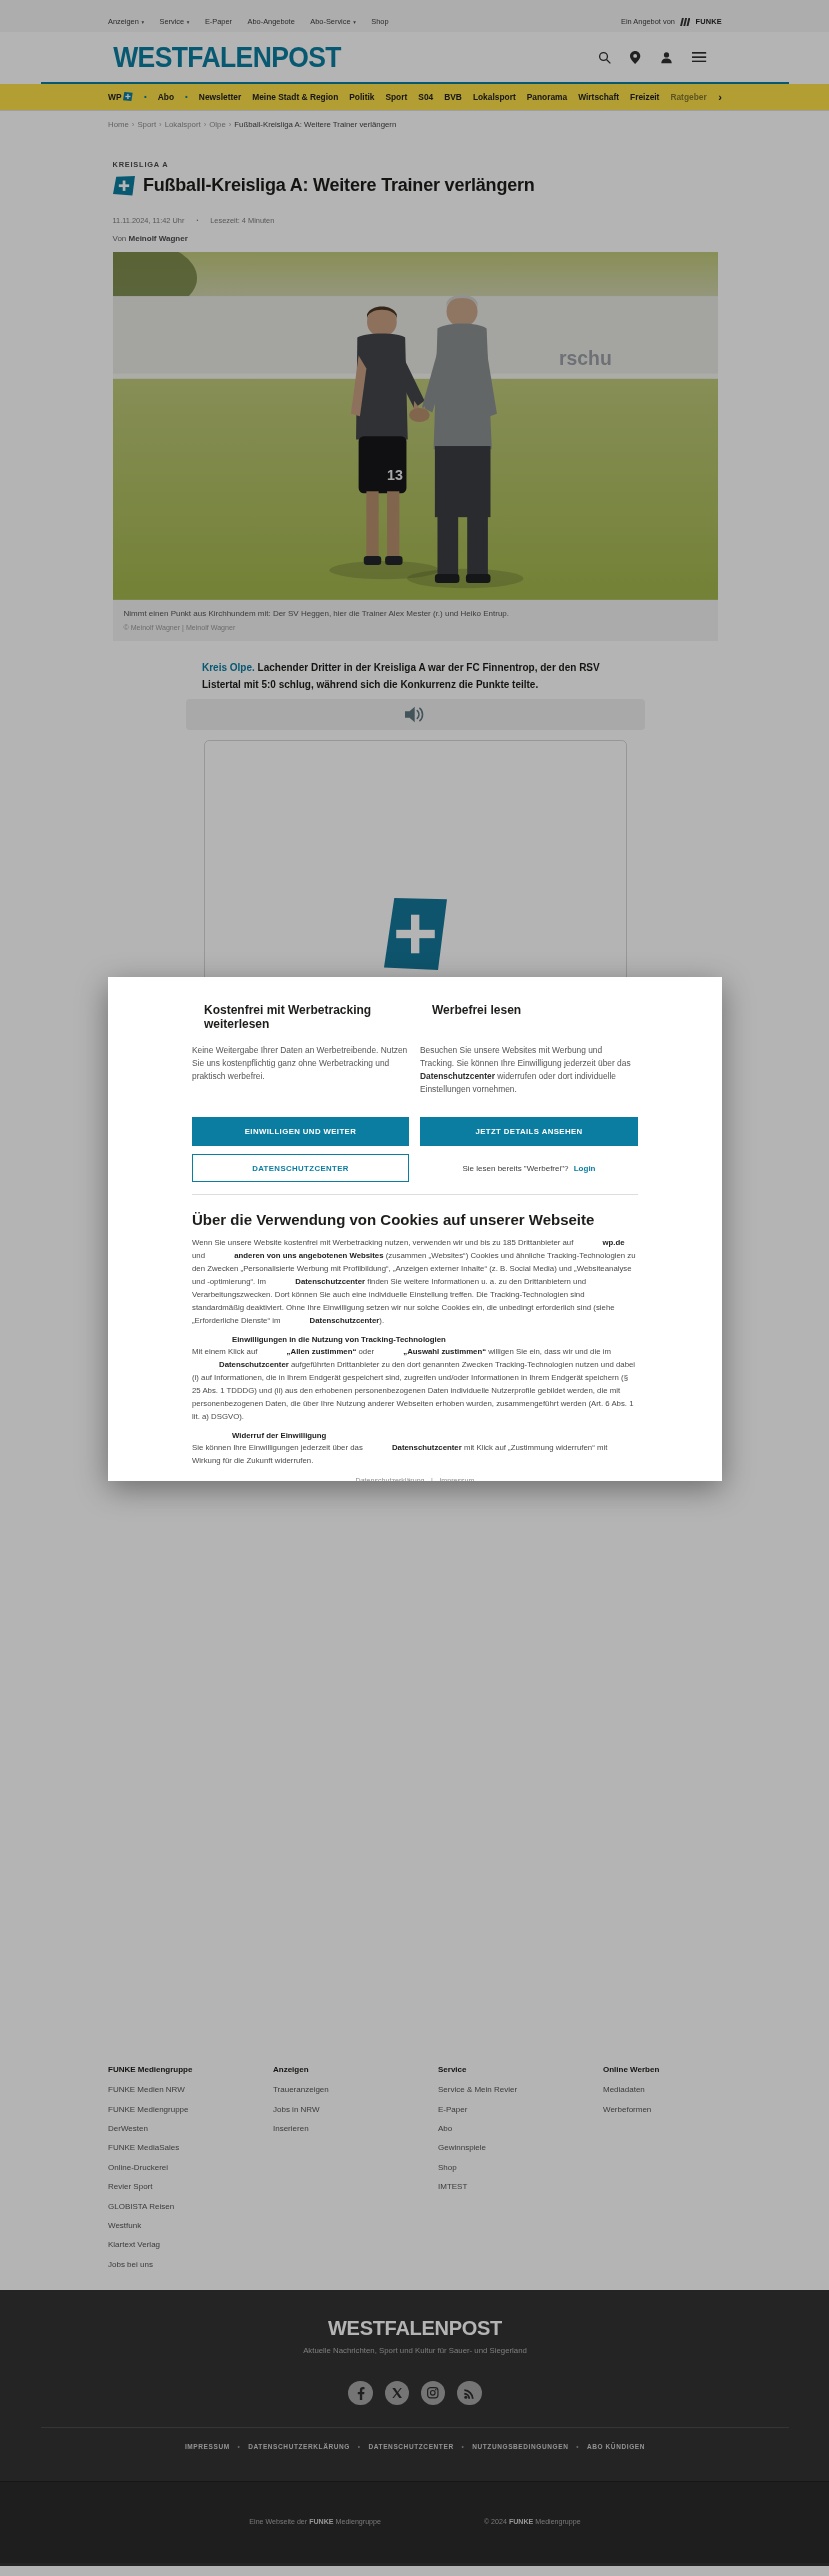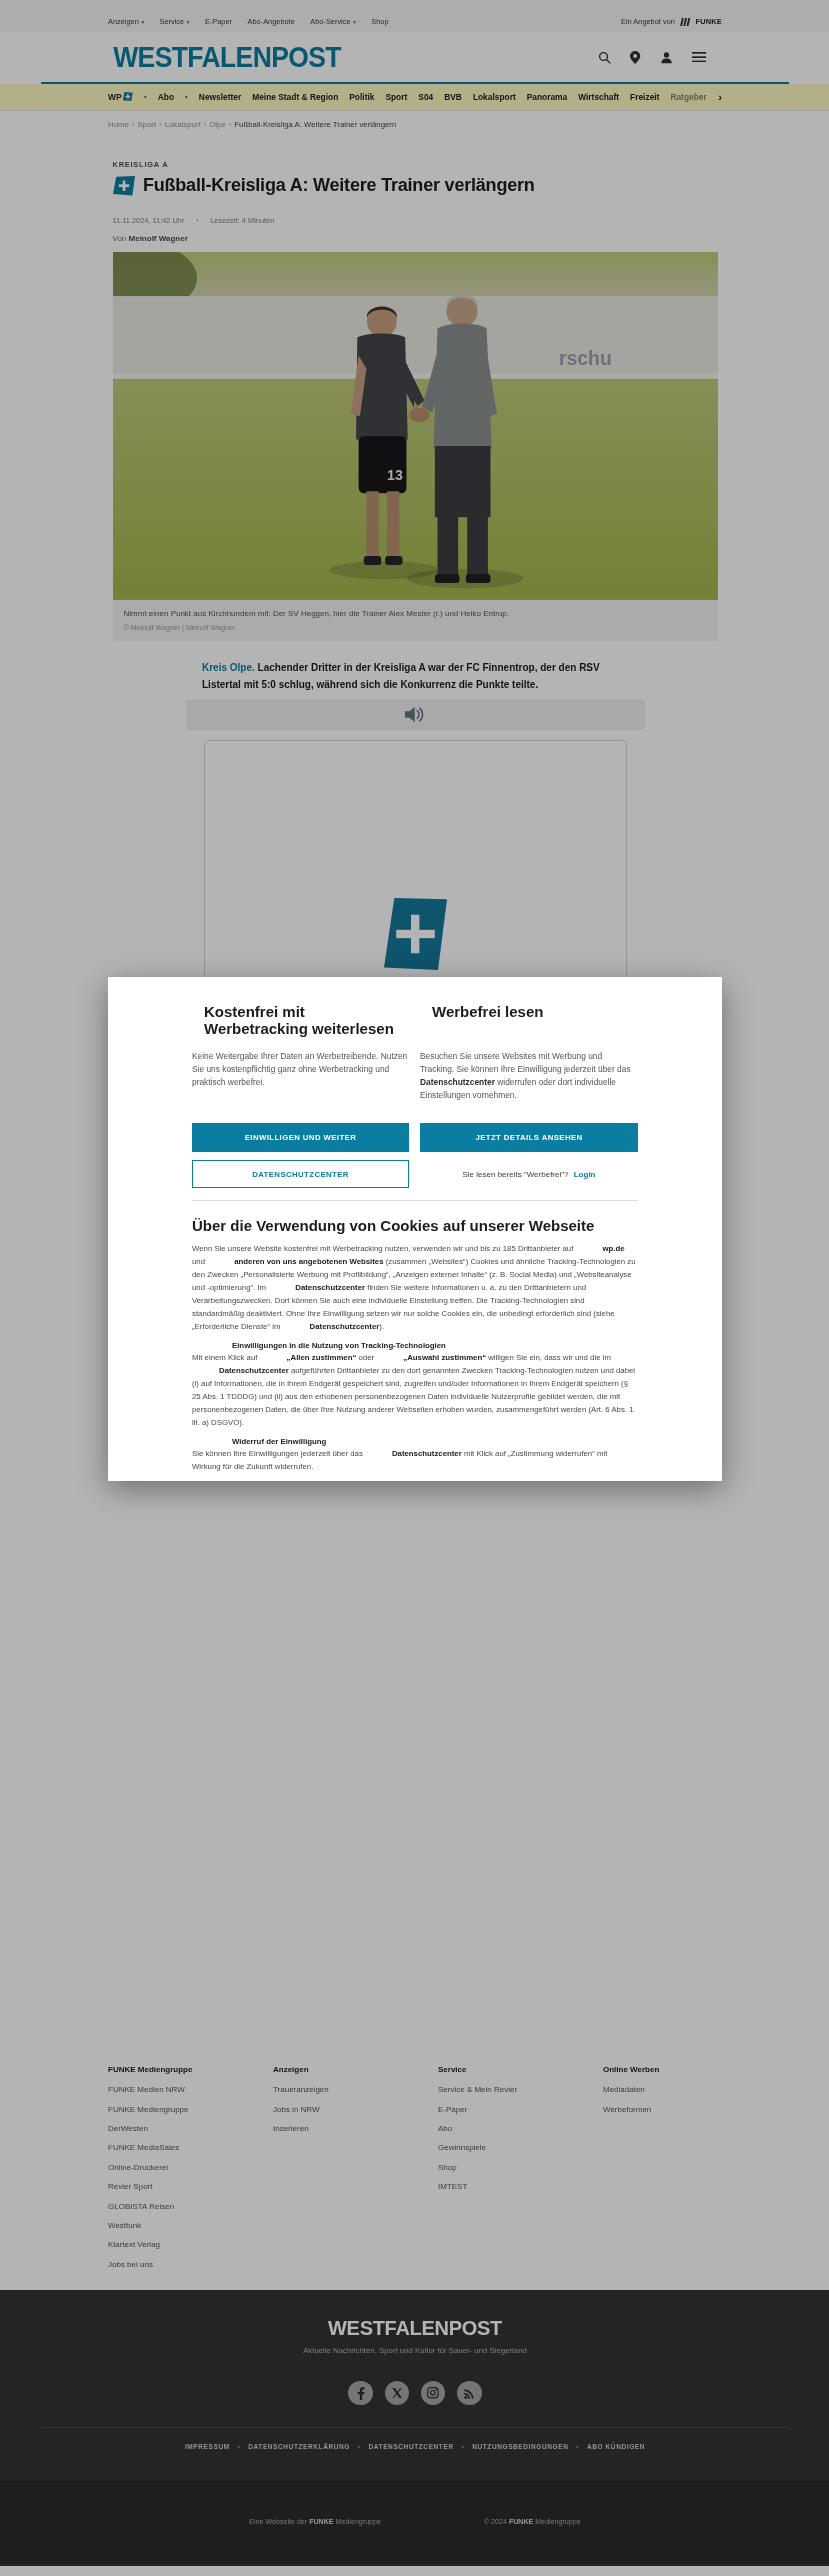--- a/index.html
+++ b/index.html
@@ -18,21 +18,21 @@
 
   
   .masthead { height:50px; background:#fff; }
   .masthead-inner { display:flex; align-items:center; height:100%; }
   .brand { font-size:26.5px; font-weight:900; letter-spacing:-0.6px; color:#0b7da0; transform:scaleY(1.08); margin-left:5.2px; }
   .masthead-icons { margin-left:auto; display:flex; gap:19.4px; align-items:center; margin-right:15.5px; }
   .masthead-icons .icbtn { cursor:pointer; display:flex; }
   .brand-rule { width:748px; height:1.9px; background:#0b7da0; margin:0 auto; }
 
   
-  .mainnav { background:#fef9c3; border-bottom:0.6px solid #e2e2e2; }
+  .mainnav { background:#fde047; border-bottom:0.6px solid #e2e2e2; }
   .nav-inner { display:flex; align-items:center; gap:11px; height:26px; font-size:8.4px; font-weight:bold; color:#222; }
   .wpmini { display:flex; align-items:center; gap:1.9px; cursor:pointer; }
   .navdot { color:#0b7da0; font-size:7.8px; }
   .navitem { cursor:pointer; white-space:nowrap; }
   .nav-more { margin-left:auto; font-size:11px; font-weight:bold; color:#222; cursor:pointer; }
 
   
   .breadcrumb { background:#fff; }
   .bc-inner { display:flex; align-items:center; gap:3px; height:27px; font-size:7.8px; color:#8d8d8d; }
   .bc-sep { color:#a5a5a5; }
@@ -74,21 +74,21 @@
   .fd-legal .sep { color:#8f8f8f; }
   .fd-legal span[data-interactable="true"] { cursor:pointer; }
   .fd-bottom { margin-top:31px; height:82px; background:#2b2b2b; border-top:0.6px solid #202020; display:flex; align-items:center; justify-content:center; gap:103px; font-size:7.1px; color:#aaa; }
   .fd-bottom b { color:#d6d6d6; }
 
   
   .dim { position:absolute; inset:0; background:rgba(0,0,0,.295); z-index:40; }
   .consent { position:absolute; left:108px; top:977px; width:614px; height:504px; background:#fff; z-index:50;
              box-shadow:0 7.8px 29px rgba(0,0,0,.4); padding:26px 84px 0; overflow:hidden; }
   .c-grid { display:grid; grid-template-columns:217px 218px; column-gap:11px; }
-  .c-h { font-size:15px; font-weight:900; color:#1d1d1b;padding-left:12px; }
+  .c-h { font-size:12px; font-weight:900; color:#1d1d1b;padding-left:12px; }
   .c-p { margin-top:13px; font-size:8.4px; line-height:13px; color:#555; }
   .c-p b { color:#2e2e2e; font-weight:bold; }
   .btn { margin-top:8.4px; height:28.4px; border:none; width:100%; font-family:inherit; font-size:7.8px; font-weight:bold;
          letter-spacing:0.4px; cursor:pointer; }
   .btn-fill { background:#0b7da0; color:#fff; margin-top:21.3px; }
   .btn-line { background:#fff; color:#0b7da0; border:0.6px solid #0b7da0; }
   .loginline { margin-top:8.4px; height:28.4px; display:flex; align-items:center; justify-content:center; gap:5.2px; font-size:8px; color:#3e3e3e; }
   .loginline .login { color:#0b7da0; font-weight:bold; cursor:pointer; }
   .c-divider { margin-top:11.6px; border-top:0.6px solid #ddd; }
   .ck-h { margin-top:15.5px; font-size:15px; font-weight:900; color:#1d1d1b; }

